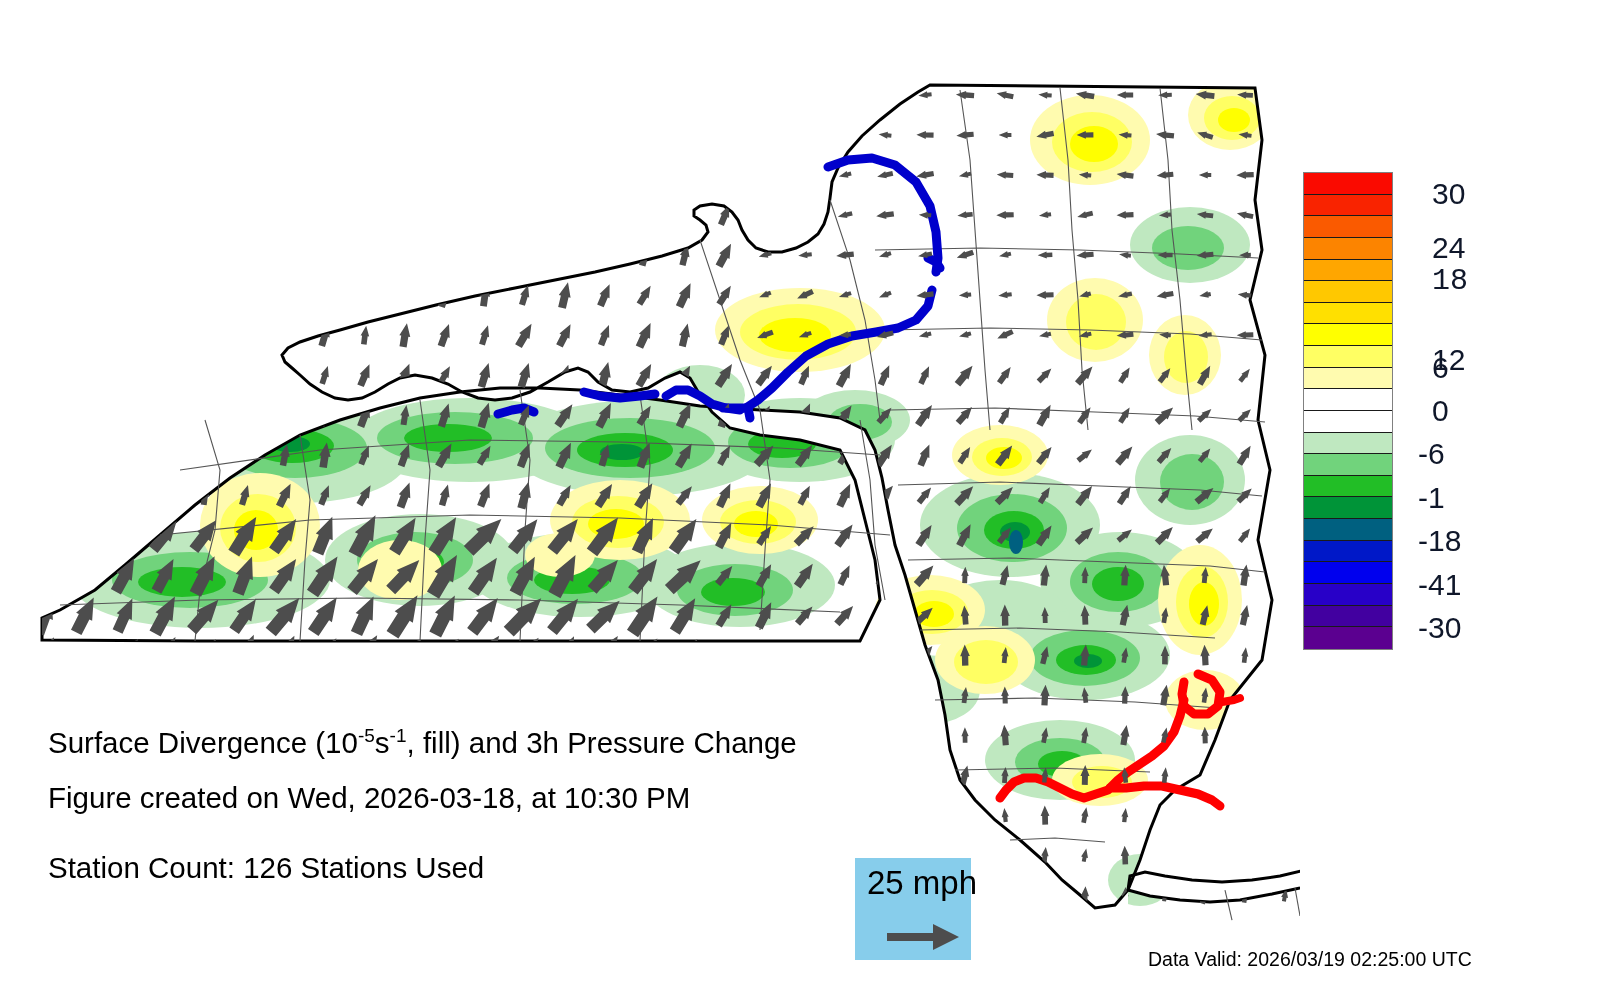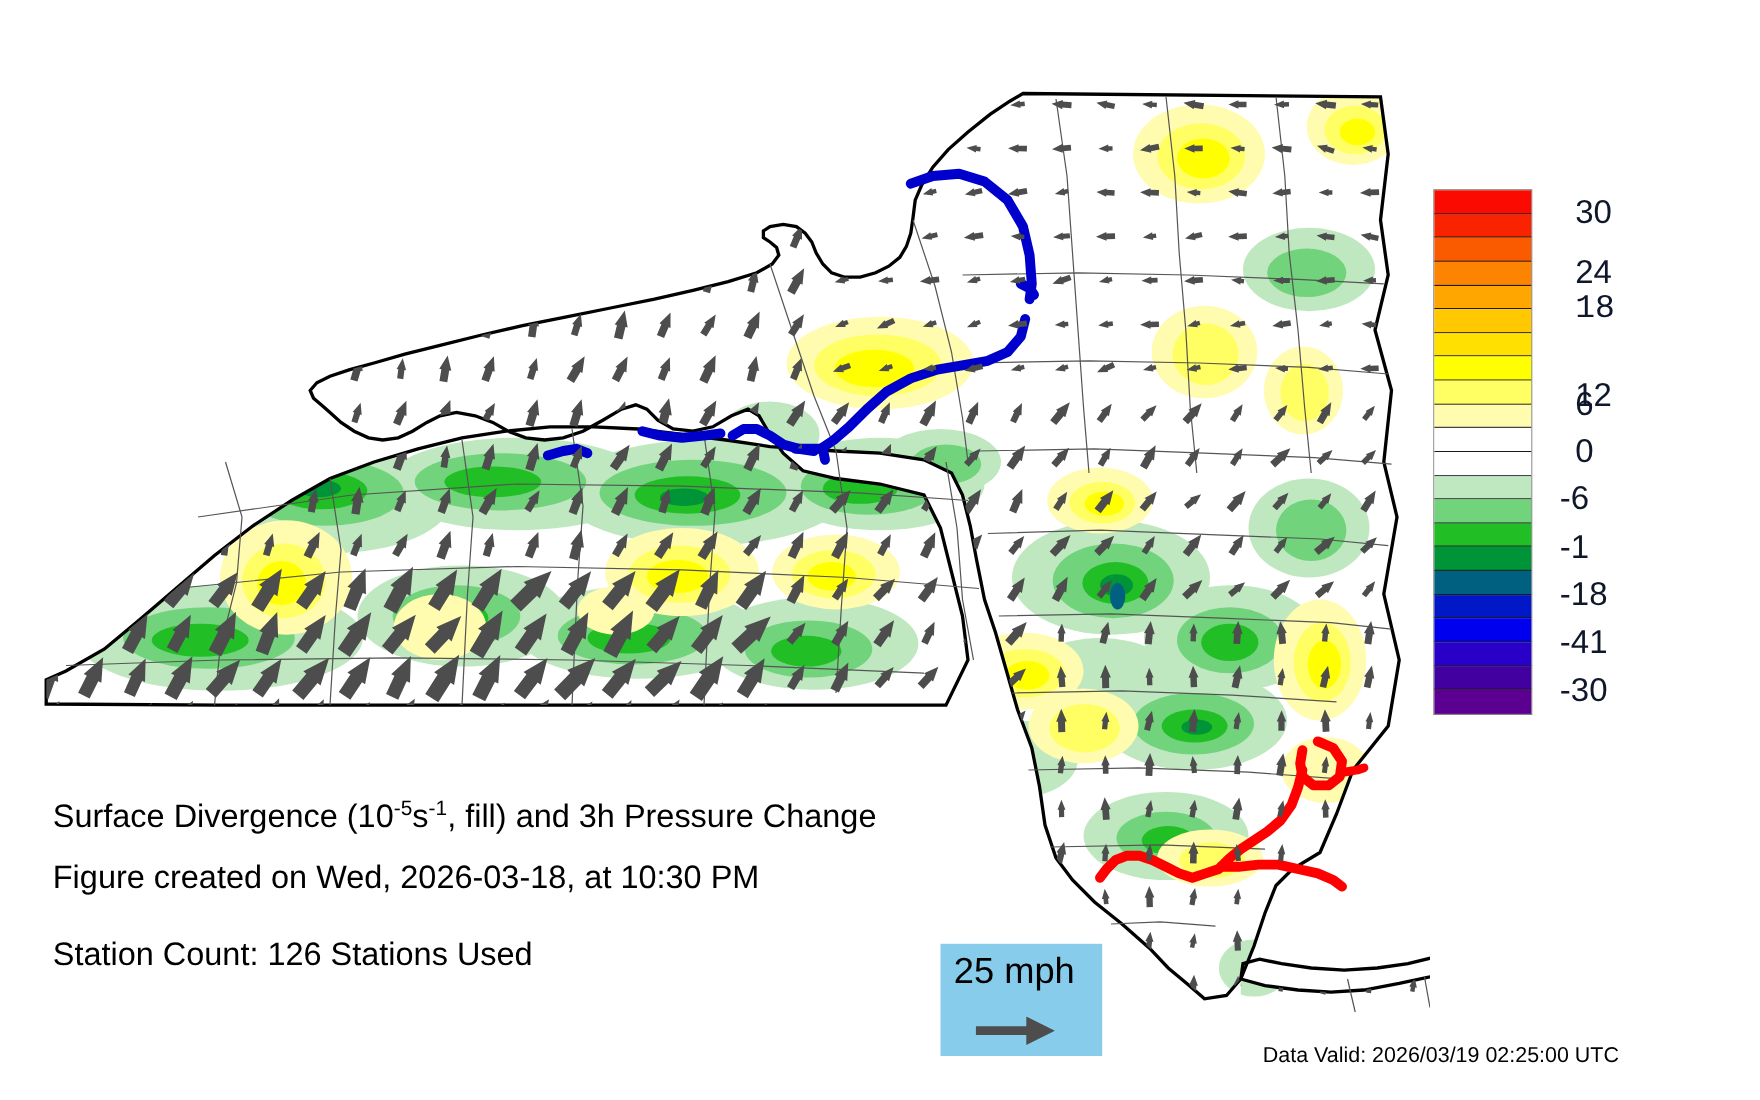--- a/index.html
+++ b/index.html
@@ -29,21 +29,21 @@
   .cb-lab{position:absolute;font-size:30px;line-height:1;color:#0f172a;white-space:nowrap;}
 
   
   .caption{position:absolute;font-size:29.5px;color:#000;white-space:nowrap;line-height:1;}
   #cap1{left:48px;top:726px;}
   #cap2{left:48px;top:783px;}
   #cap3{left:48px;top:853px;}
   .sup{font-size:19px;vertical-align:super;}
 
   
-  #wind-legend{position:absolute;left:855px;top:858px;width:147px;height:102px;
+  #wind-legend{position:absolute;left:855px;top:858px;width:116px;height:102px;
                background:#87cdeb;}
   #wind-legend .wl-text{position:absolute;left:12px;top:8px;font-size:33px;
                color:#000;line-height:1;white-space:nowrap;}
   #wind-legend .wl-arrow{position:absolute;left:32px;top:66px;}
 
   
   #data-valid{position:absolute;left:1148px;top:950px;font-size:19.5px;
               color:#000;white-space:nowrap;line-height:1;}
 </style>
 </head>

